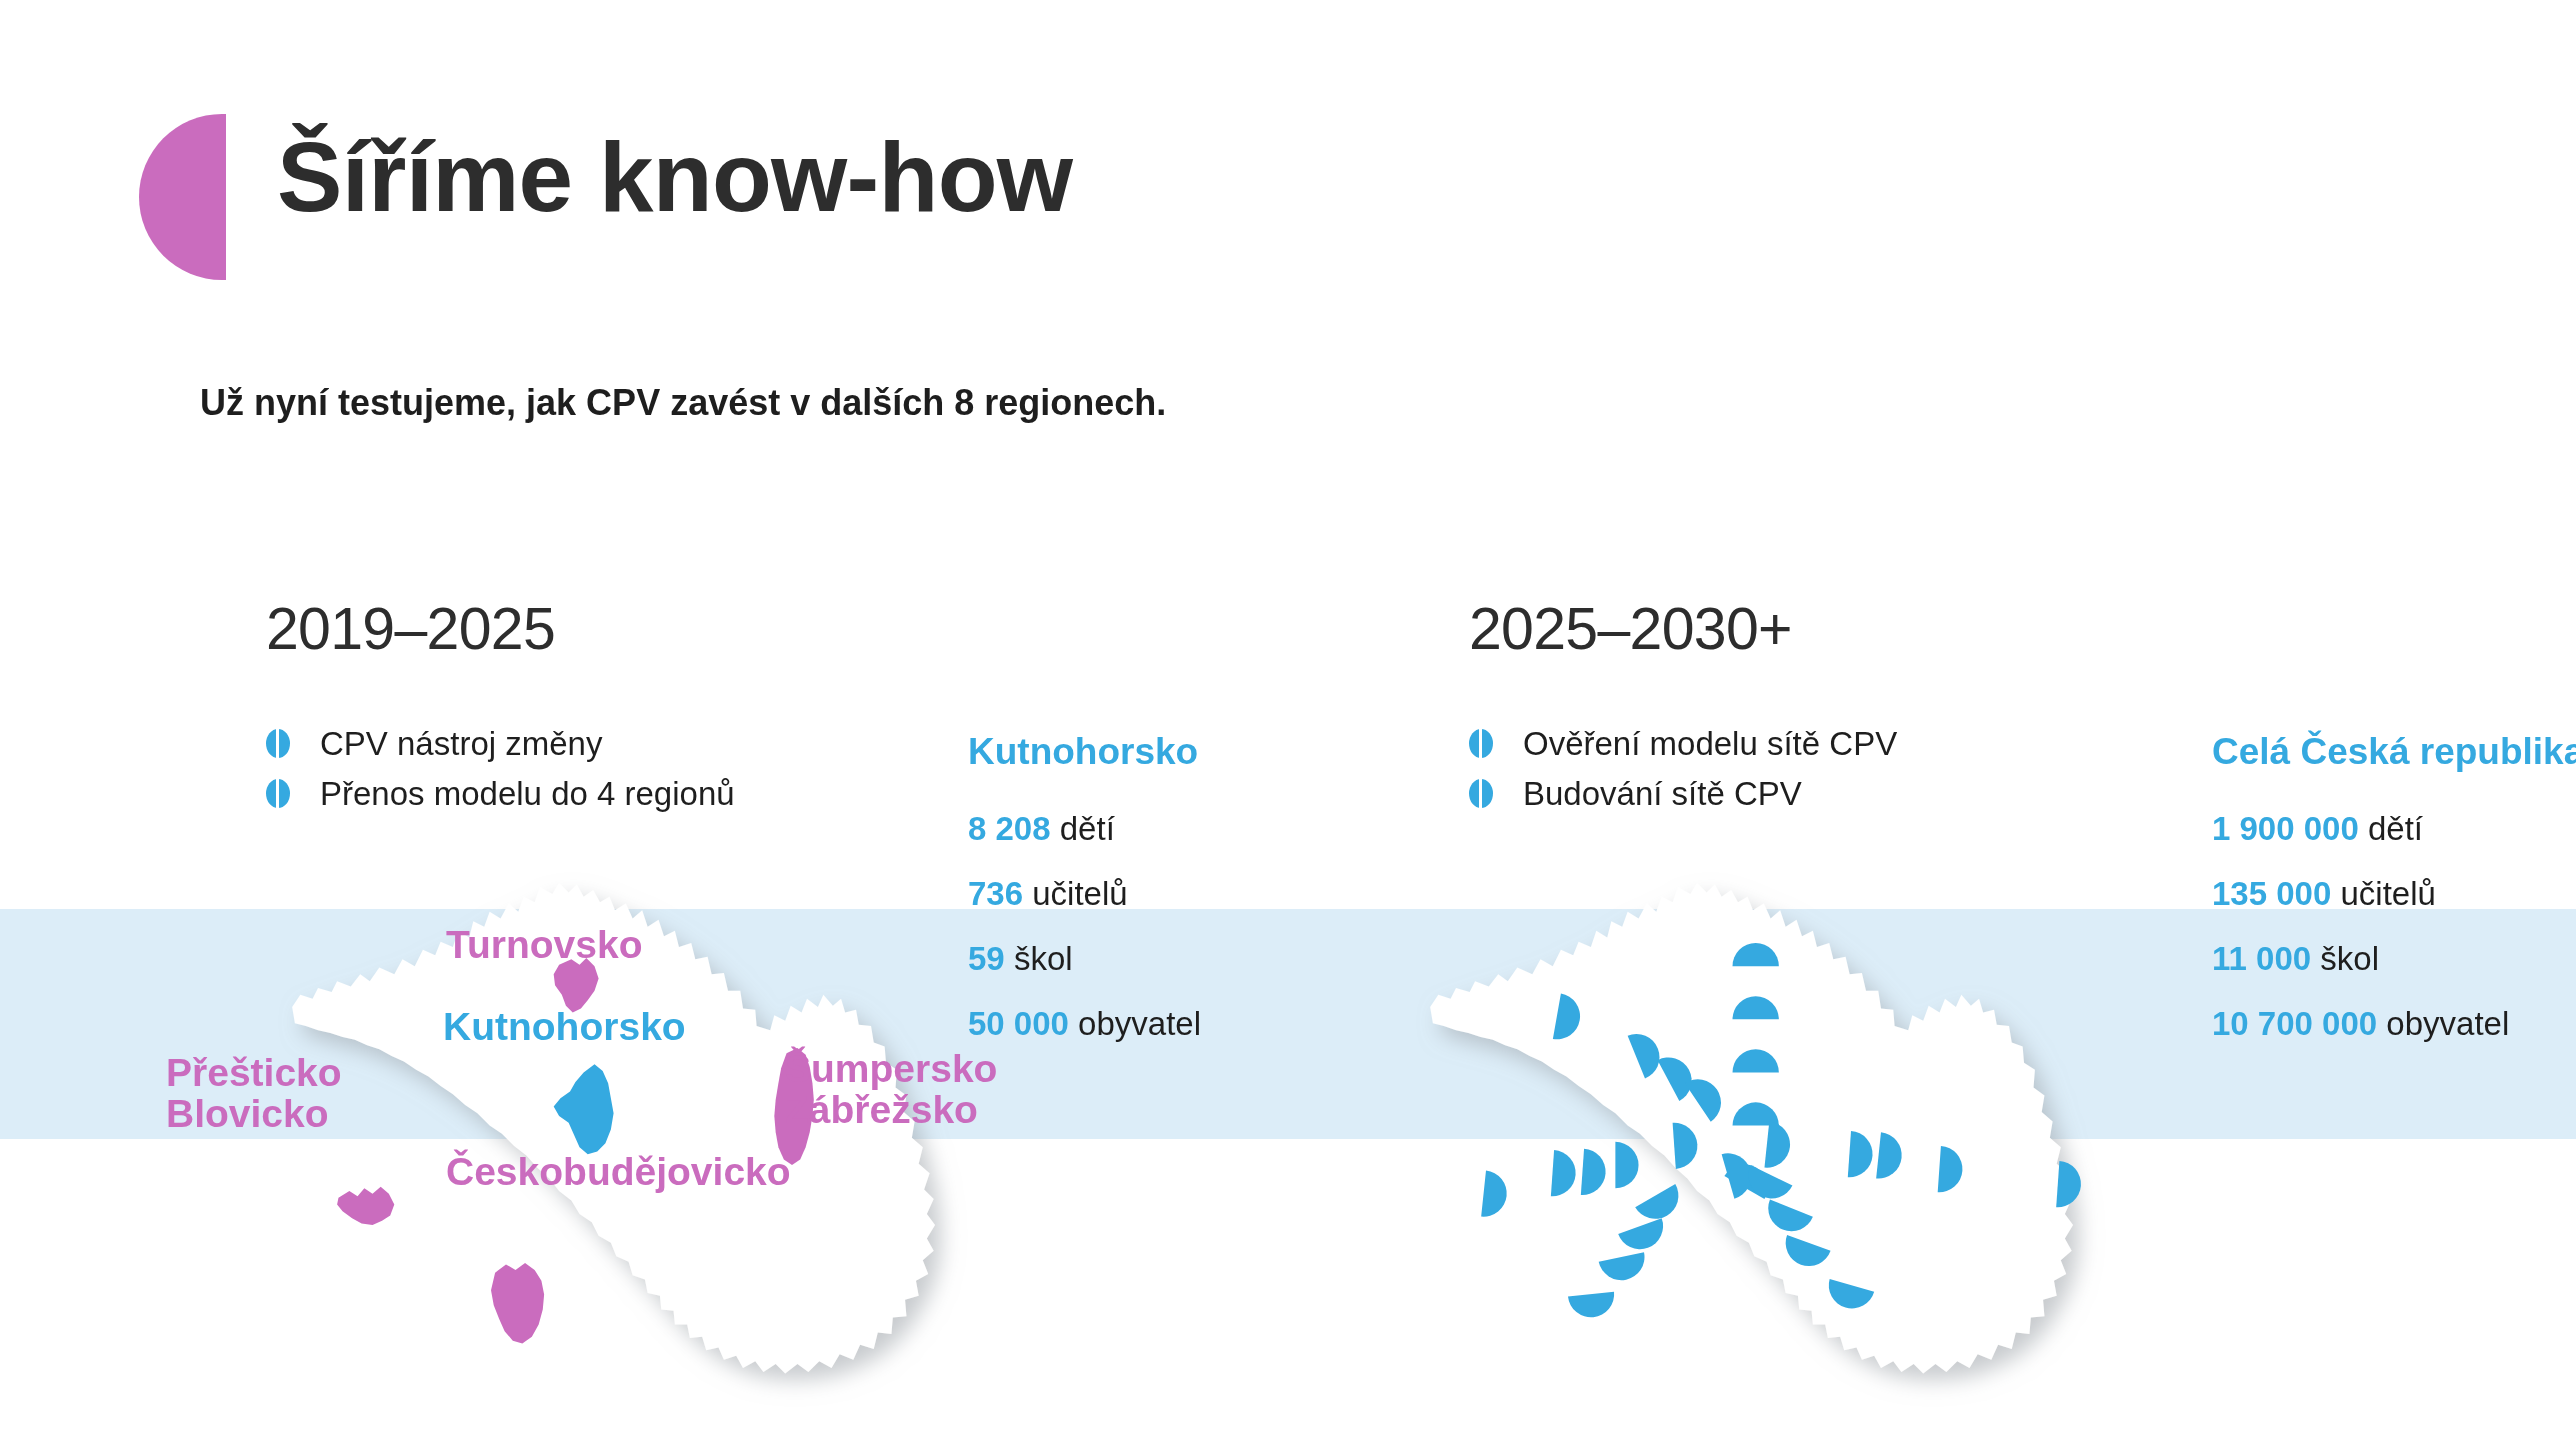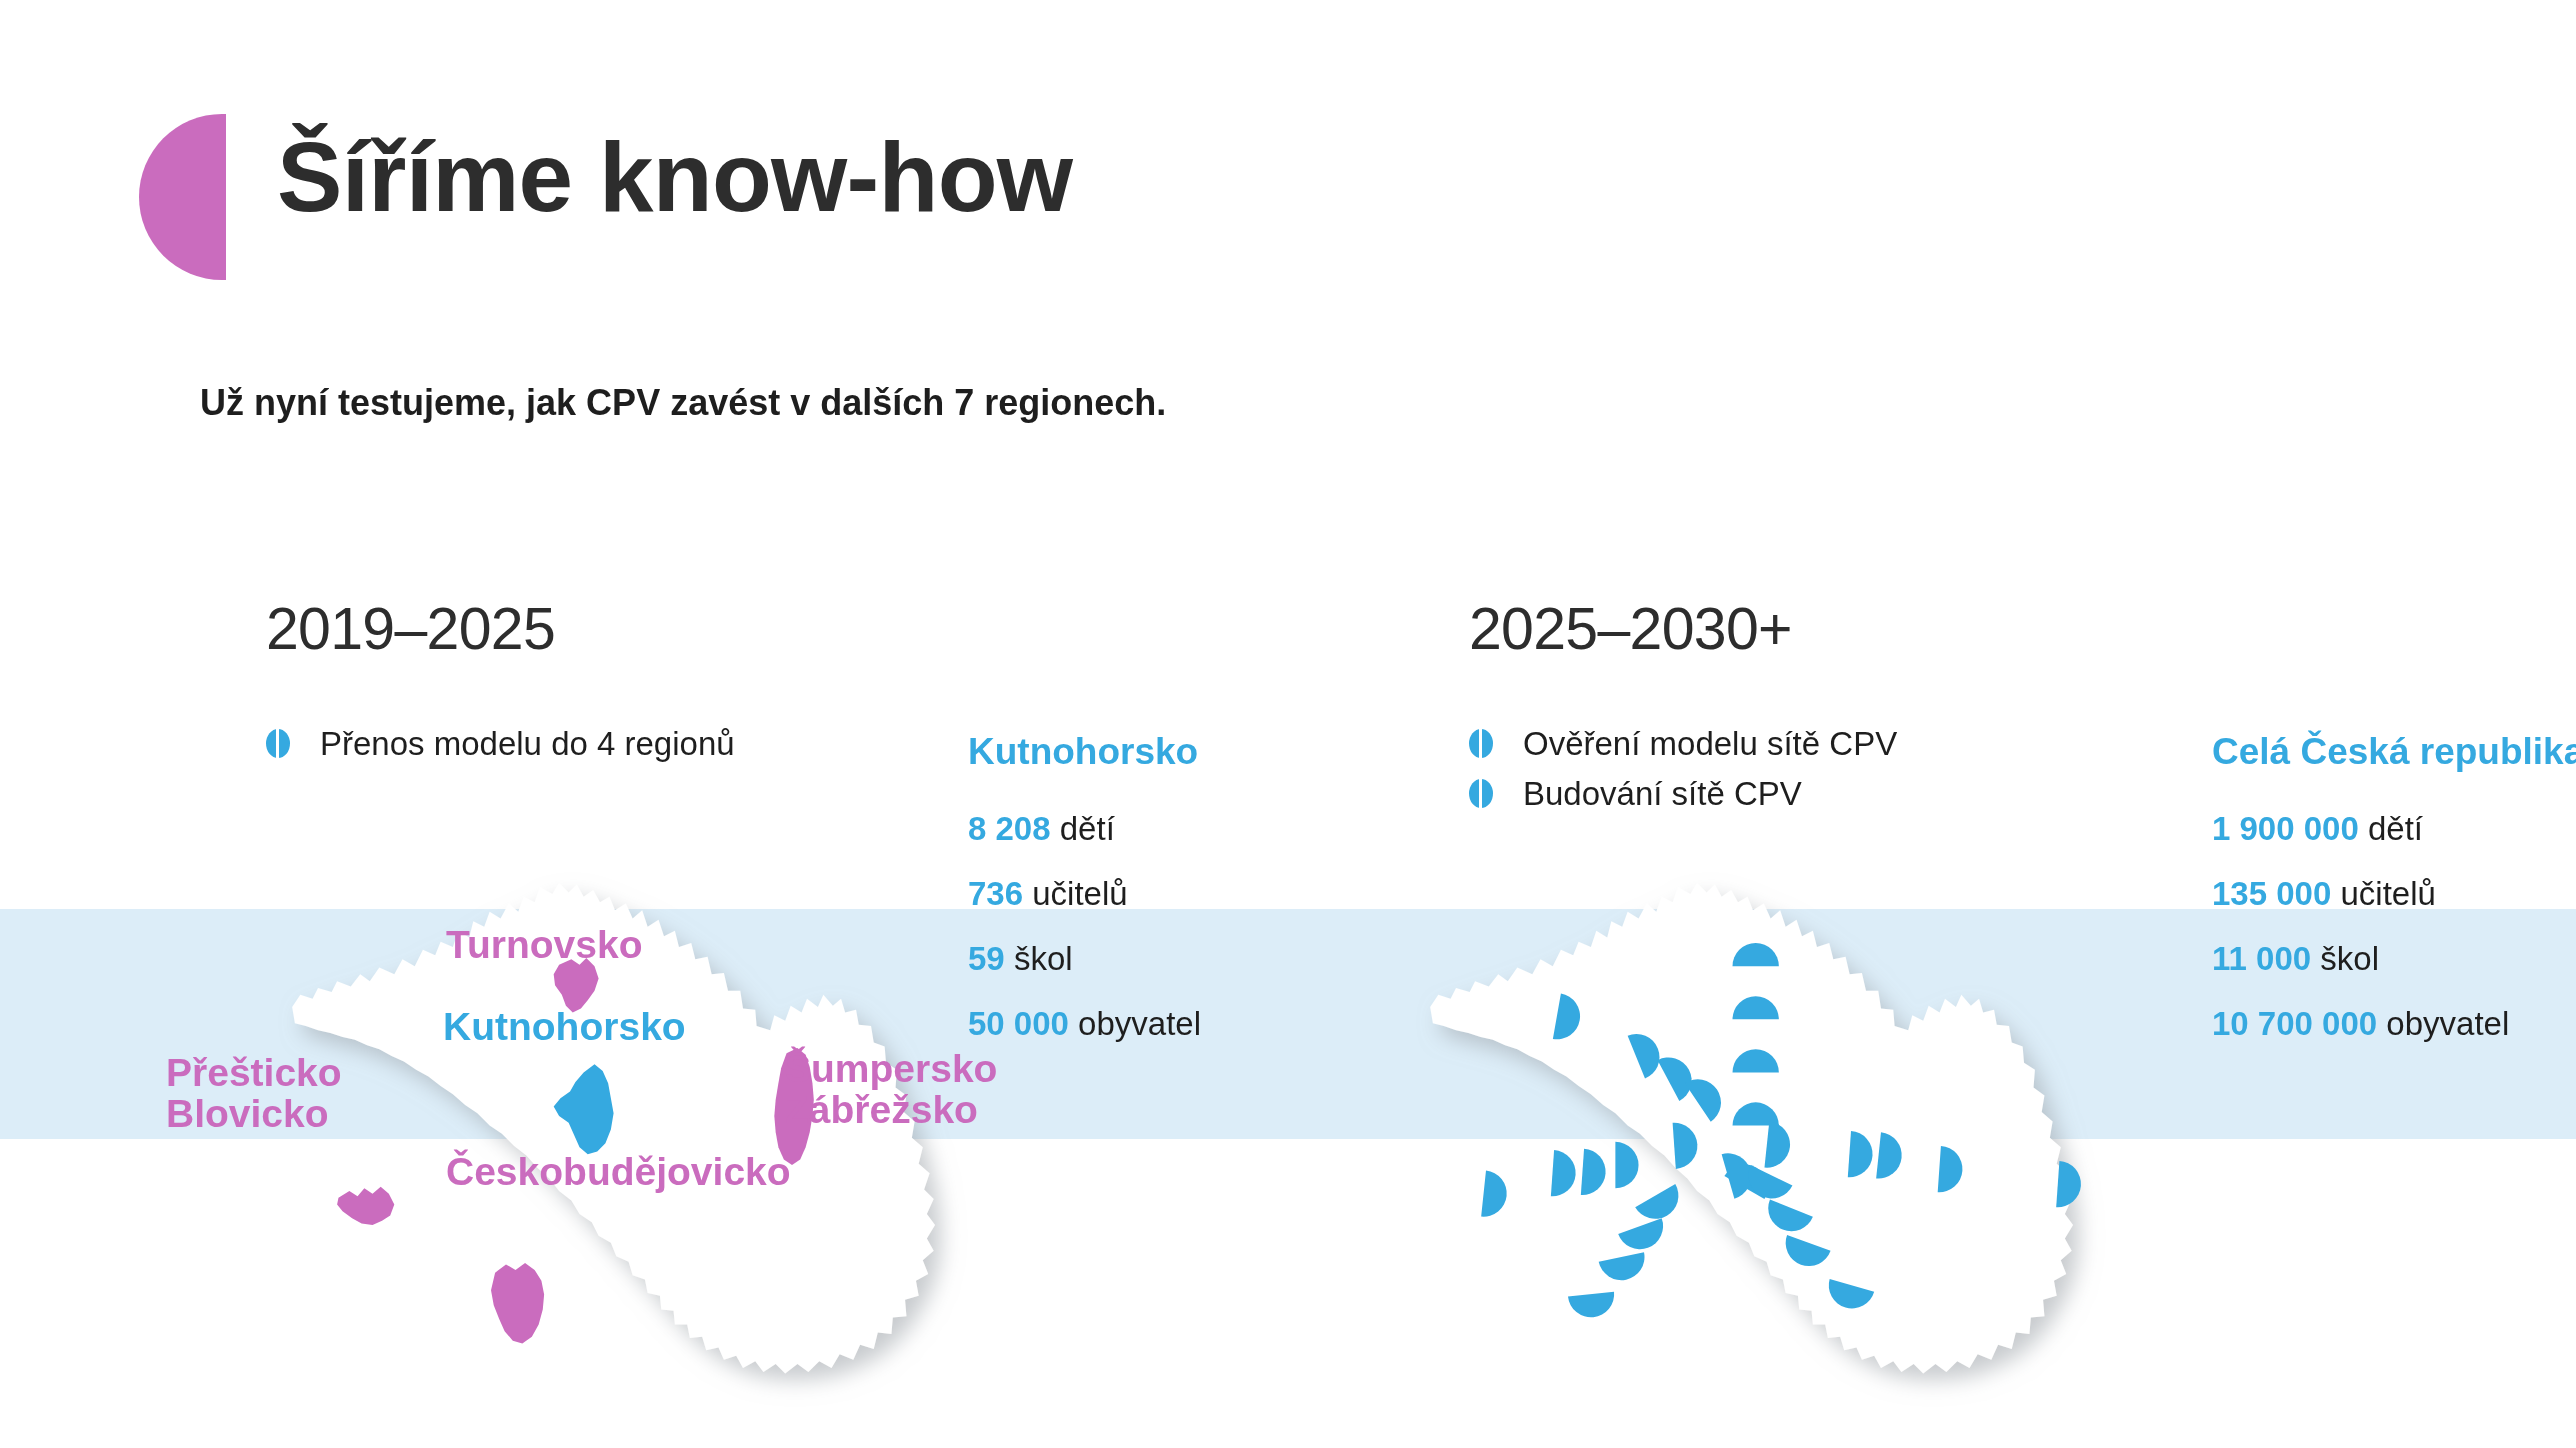--- a/index.html
+++ b/index.html
@@ -136,27 +136,31 @@
 <body>
 
 <div id="stage">
 
   <div class="band"></div>
 
   <div class="logo-half"></div>
   <div class="page-title">Šíříme know-how</div>
 
   <div class="intro">
-    <div>Už nyní testujeme, jak CPV zavést v dalších 7 regionech.</div>
+    <div>Už nyní testujeme, jak CPV zavést v dalších 8 regionech.</div>
   </div>
 
   <div class="col col-left">
     <div class="phase-title">2019–2025</div>
     <div class="col-body">
       <div class="bullets">
+        <div class="bullet-row">
+          <span class="bullet-dot"></span>
+          <span class="bullet-text">CPV nástroj změny</span>
+        </div>
         <div class="bullet-row">
           <span class="bullet-dot"></span>
           <span class="bullet-text">Přenos modelu do 4 regionů</span>
         </div>
       </div>
 
       <div class="stats stats-left">
         <div class="stats-head">Kutnohorsko</div>
         <div class="stat-row">
           <span class="stat-num">8 208</span> 

